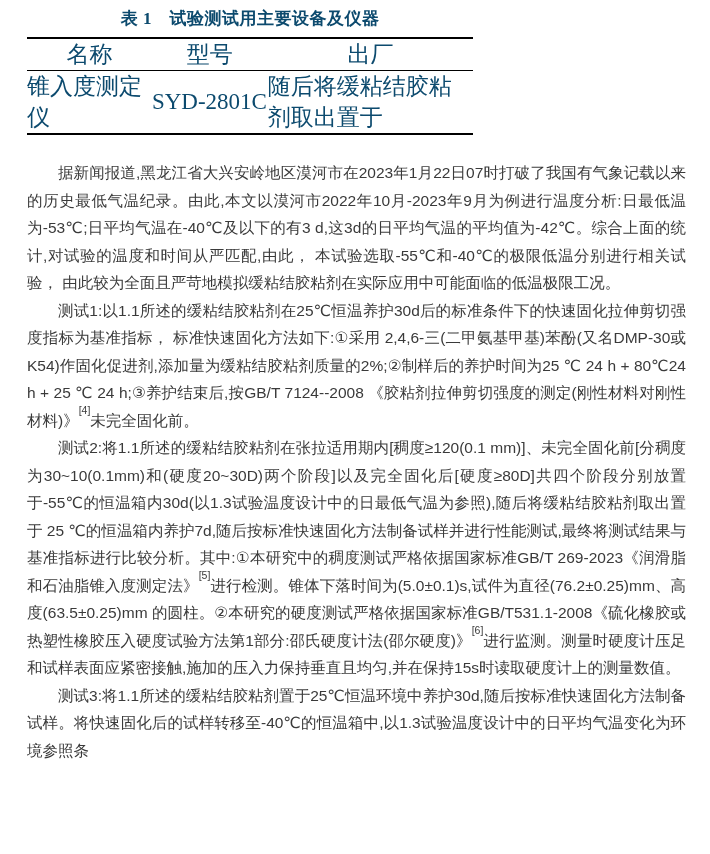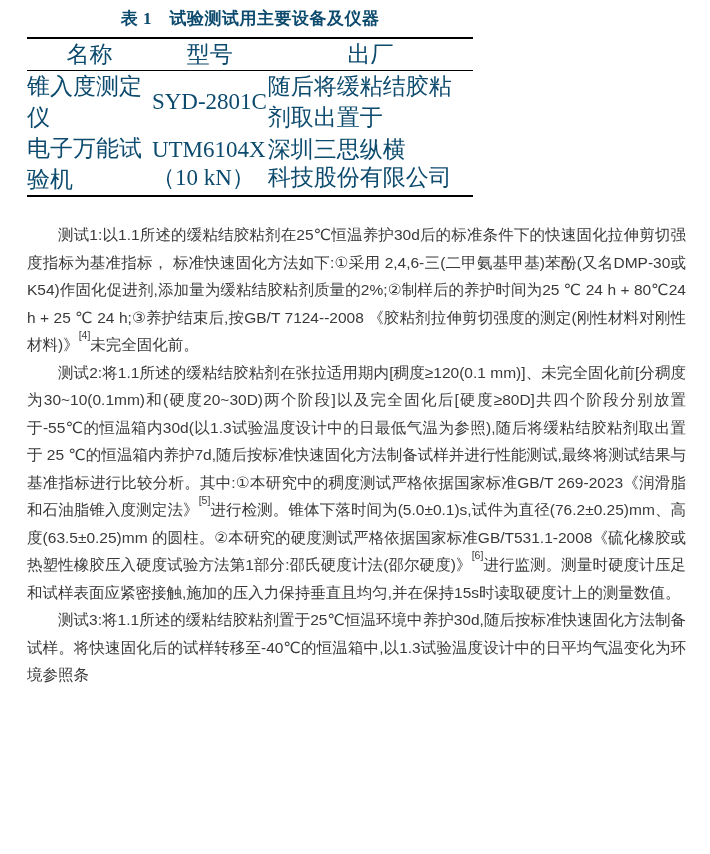--- a/index.html
+++ b/index.html
@@ -99,38 +99,28 @@
           <th>型号</th>
           <th>出厂</th>
         </tr>
       </thead>
       <tbody>
         <tr class="row-h33">
           <td>锥入度测定仪</td>
           <td>SYD-2801C</td>
           <td>随后将缓粘结胶粘剂取出置于</td>
         </tr>
-        <tr class="row-h62">
-          <td>电子万能试验机</td>
-          <td>
-            <div class="cell-line">UTM6104X</div>
-            <div class="cell-line">（10 kN）</div>
-          </td>
-          <td>
-            <div class="cell-line">深圳三思纵横</div>
-            <div class="cell-line">科技股份有限公司</div>
-          </td>
-        </tr>
       </tbody>
     </table>
   </div>
 
   <div class="content">
 
 
+    <p><span>据新闻报道,黑龙江省大兴安岭地区漠河市在2023年1月22日07时打破了我国有气象记载以来的历史最低气温纪录。由此,本文以漠河市2022年10月-2023年9月为例进行温度分析:日最低温为-53℃;日平均气温在-40℃及以下的有3 d,这3d的日平均气温的平均值为-42℃。综合上面的统计,对试验的温度和时间从严匹配,由此， 本试验选取-55℃和-40℃的极限低温分别进行相关试验， 由此较为全面且严苛地模拟缓粘结胶粘剂在实际应用中可能面临的低温极限工况。</span></p>
 
 
     <p><span>测试1:以1.1所述的缓粘结胶粘剂在25℃恒温养护30d后的标准条件下的快速固化拉伸剪切强度指标为基准指标， 标准快速固化方法如下:①采用 2,4,6-三(二甲氨基甲基)苯酚(又名DMP-30或K54)作固化促进剂,添加量为缓粘结胶粘剂质量的2%;②制样后的养护时间为25 ℃ 24 h + 80℃24 h + 25 ℃ 24 h;③养护结束后,按GB/T 7124--2008 《胶粘剂拉伸剪切强度的测定(刚性材料对刚性材料)》</span><sup class="ref">[4]</sup><span>未完全固化前。</span></p>
 
     <p><span>测试2:将1.1所述的缓粘结胶粘剂在张拉适用期内[稠度≥120(0.1 mm)]、未完全固化前[分稠度为30~10(0.1mm)和(硬度20~30D)两个阶段]以及完全固化后[硬度≥80D]共四个阶段分别放置于-55℃的恒温箱内30d(以1.3试验温度设计中的日最低气温为参照),随后将缓粘结胶粘剂取出置于 25 ℃的恒温箱内养护7d,随后按标准快速固化方法制备试样并进行性能测试,最终将测试结果与基准指标进行比较分析。其中:①本研究中的稠度测试严格依据国家标准GB/T 269-2023《润滑脂和石油脂锥入度测定法》</span><sup class="ref">[5]</sup><span>进行检测。锥体下落时间为(5.0±0.1)s,试件为直径(76.2±0.25)mm、高度(63.5±0.25)mm 的圆柱。②本研究的硬度测试严格依据国家标准GB/T531.1-2008《硫化橡胶或热塑性橡胶压入硬度试验方法第1部分:邵氏硬度计法(邵尔硬度)》</span><sup class="ref">[6]</sup><span>进行监测。测量时硬度计压足和试样表面应紧密接触,施加的压入力保持垂直且均匀,并在保持15s时读取硬度计上的测量数值。</span></p>
 
     <p><span>测试3:将1.1所述的缓粘结胶粘剂置于25℃恒温环境中养护30d,随后按标准快速固化方法制备试样。将快速固化后的试样转移至-40℃的恒温箱中,以1.3试验温度设计中的日平均气温变化为环境参照条</span></p>
 
   </div>
 

